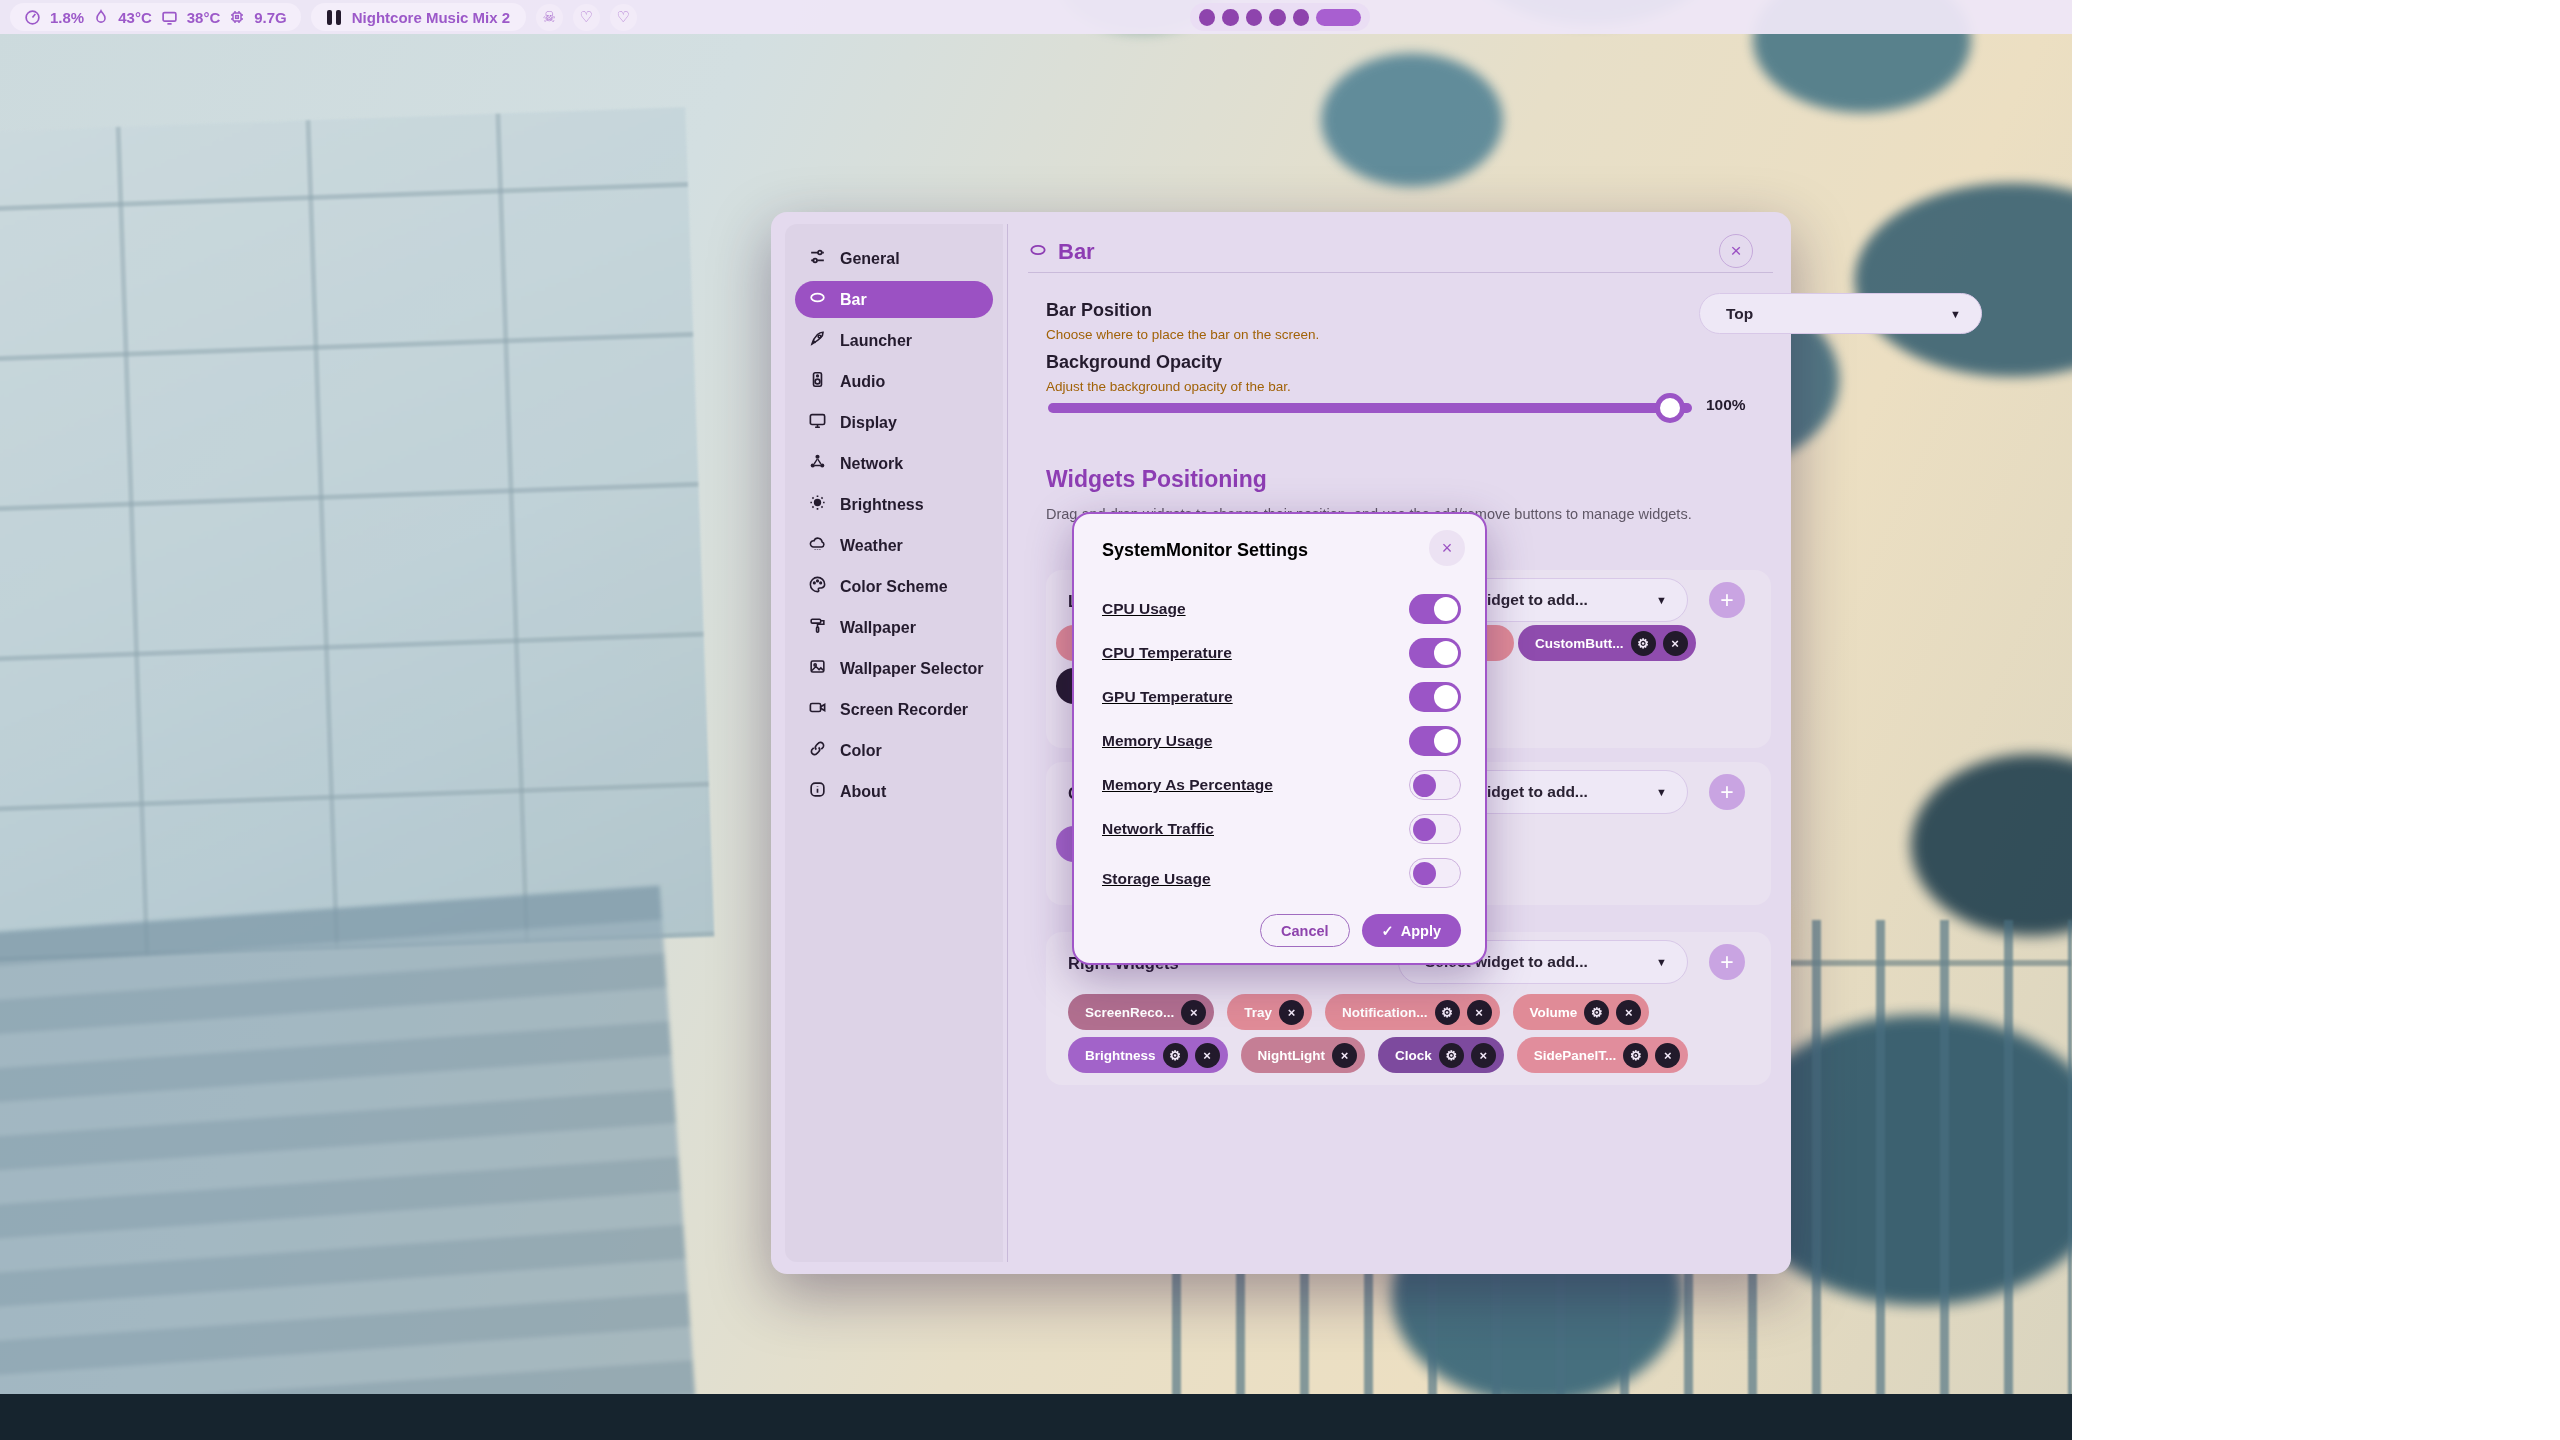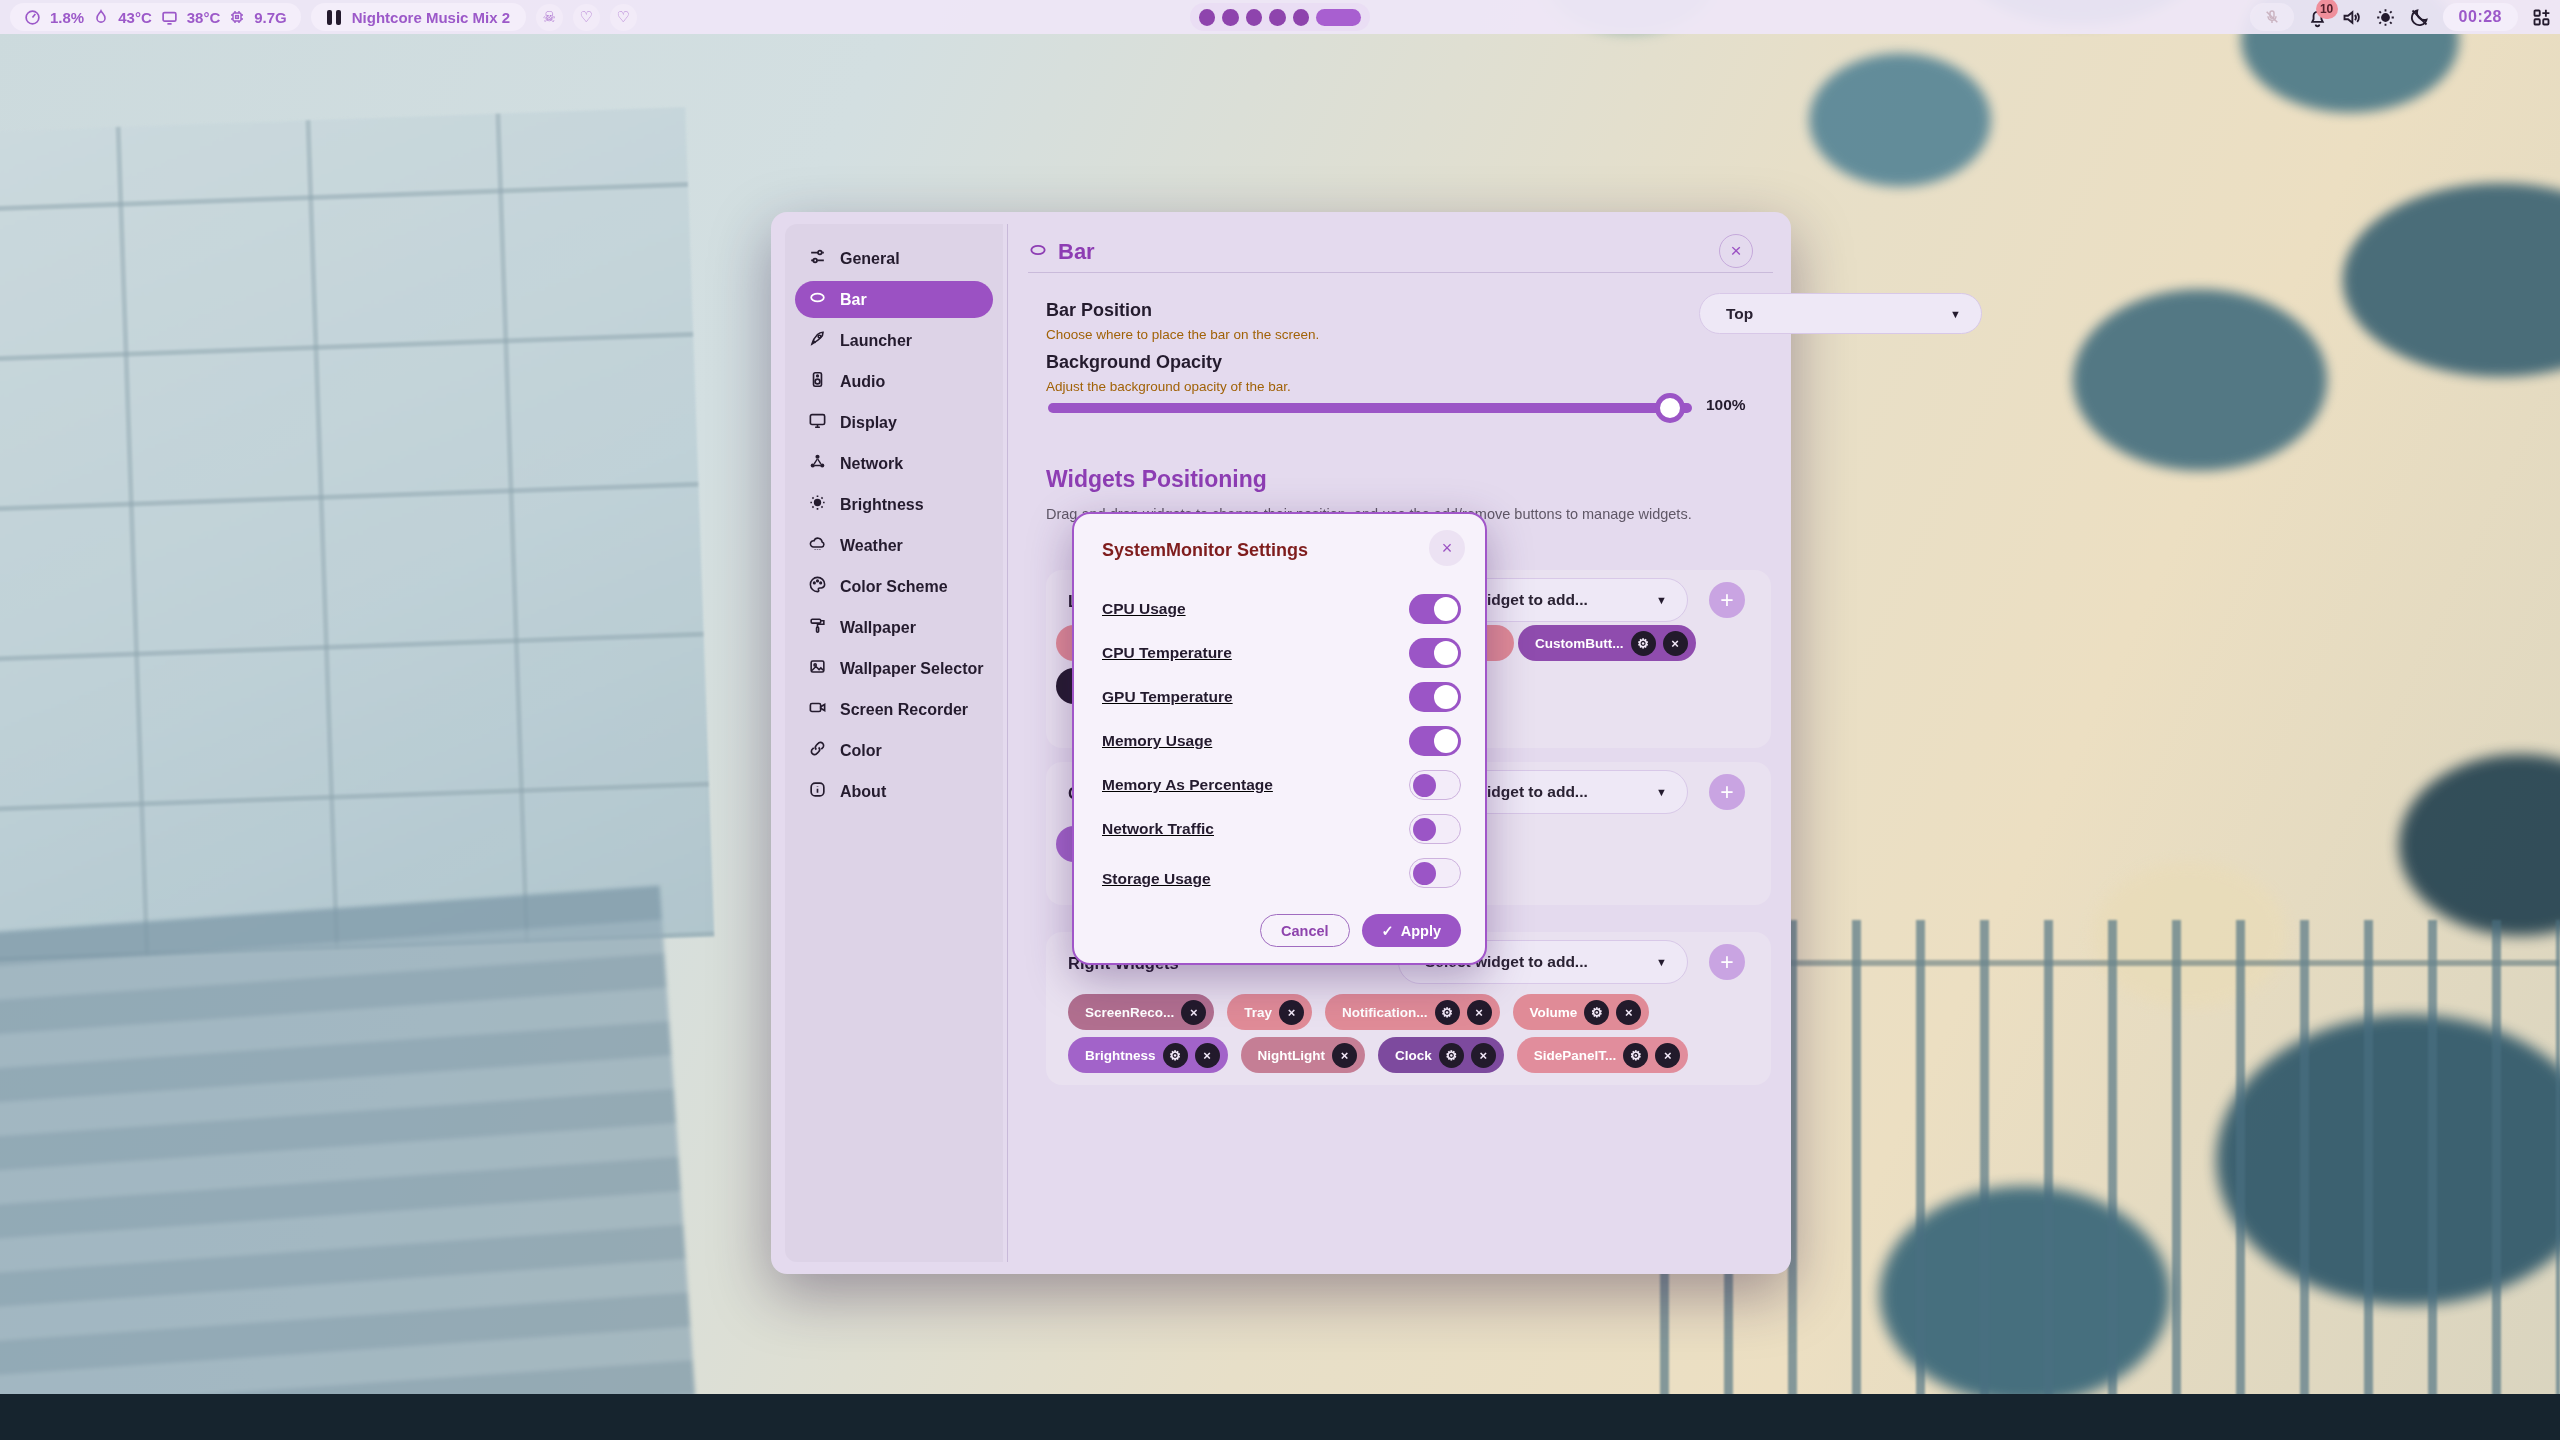--- a/index.html
+++ b/index.html
@@ -1,17 +1,17 @@
 <!DOCTYPE html>
 <html><head>
 <meta charset="utf-8">
 <style>
   * { margin:0; padding:0; box-sizing:border-box; }
   html,body { width:2560px; height:1440px; overflow:hidden; font-family:"Liberation Sans", sans-serif; }
-  .stage { position:relative; width:2560px; height:1440px; overflow:hidden; background:linear-gradient(115deg,#ccdadd 0%,#d3dfe1 28%,#e7dfc8 58%,#ecdfc2 75%,#d9d4bf 100%); }
+  .stage { position:relative; width:2072px; height:1440px; overflow:hidden; background:linear-gradient(115deg,#ccdadd 0%,#d3dfe1 28%,#e7dfc8 58%,#ecdfc2 75%,#d9d4bf 100%); }
 
   
   .wp { position:absolute; pointer-events:none; }
   .wp-leaves-tr { right:-120px; top:-140px; width:1500px; height:1000px;
     background:
       radial-gradient(180px 120px at 78% 18%, #3f7183 0 60%, transparent 61%),
       radial-gradient(220px 140px at 60% 8%, #52828f 0 60%, transparent 61%),
       radial-gradient(260px 160px at 88% 42%, #2f5a6d 0 60%, transparent 61%),
       radial-gradient(150px 110px at 48% 26%, #4b7e92 0 60%, transparent 61%),
       radial-gradient(210px 150px at 68% 52%, #39677a 0 60%, transparent 61%),
@@ -104,21 +104,21 @@
   .c-purple { background:#a263c9; }
   .c-deep { background:#7d4a9e; }
   .c-salmon { background:#e18d9c; }
   .c-custom { background:#8f4cae; }
   .c-dark { background:#241a2e; }
   .chips-flow { position:absolute; left:22px; display:flex; gap:13px; }
   .chips-flow .chip { position:relative; }
 
   
   .modal { position:absolute; left:1072px; top:512px; width:415px; height:453px; background:#f7f2fb; border:2px solid #a156c9; border-radius:18px; box-shadow:0 14px 44px rgba(58,20,92,.35); }
-  .modal-title { position:absolute; left:28px; top:26px; font-size:18px; font-weight:700; color:#7f1d1d; }
+  .modal-title { position:absolute; left:28px; top:26px; font-size:18px; font-weight:700; color:#000000; }
   .modal-close { position:absolute; right:20px; top:16px; width:36px; height:36px; border-radius:50%; background:#ece2f3; color:#9b51c3; font-size:18px; display:flex; align-items:center; justify-content:center; }
   .trow { position:absolute; left:28px; right:24px; height:30px; display:flex; align-items:center; justify-content:space-between;text-decoration:underline; }
   .trow .tlabel { font-size:15.5px; font-weight:700; color:#241b2e; }
   .toggle { width:52px; height:30px; border-radius:15px; position:relative; }
   .toggle[data-state="on"] { background:#9b55c6; }
   .toggle[data-state="on"] .knob { position:absolute; right:3px; top:3px; width:24px; height:24px; border-radius:50%; background:#fff; }
   .toggle[data-state="off"] { background:#f3ecf9; border:1.5px solid #cdb2de; }
   .toggle[data-state="off"] .knob { position:absolute; left:3px; top:2.5px; width:23px; height:23px; border-radius:50%; background:#9b55c6; }
   .modal-btns { position:absolute; right:24px; bottom:16px; display:flex; gap:12px; }
   .btn { height:33px; border-radius:17px; display:flex; align-items:center; justify-content:center; font-size:14.5px; font-weight:700; padding:0 20px; gap:7px; }

